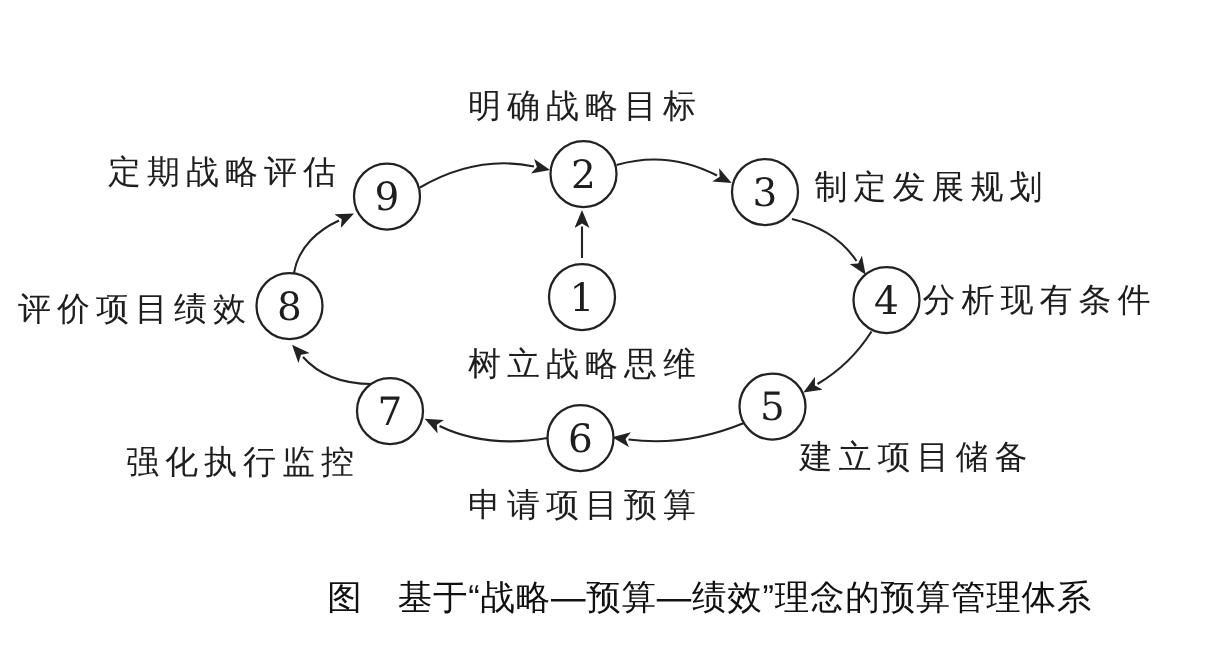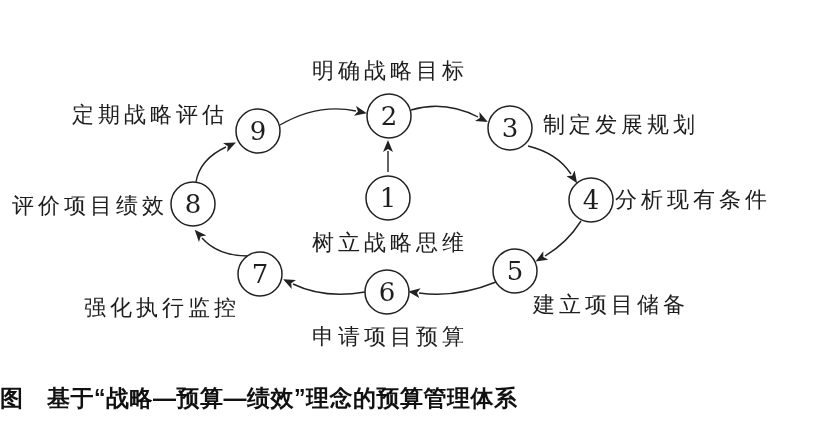--- a/index.html
+++ b/index.html
@@ -39,23 +39,23 @@
   .edge {
     fill: none;
     stroke: #222222;
     stroke-width: 1.4;
   }
   .caption {
     position: absolute;
     top: 383px;
     left: 0;
     width: 728px;
-    text-align: left;
+    text-align: right;
     font-family: "Liberation Sans", sans-serif;
-    font-weight: bold;
+    font-weight: normal;
     font-size: 23px;
     color: #111111;
     letter-spacing: 0.5px;
   }
 </style>
 </head>
 <body>
 
 <div class="stage">
 

